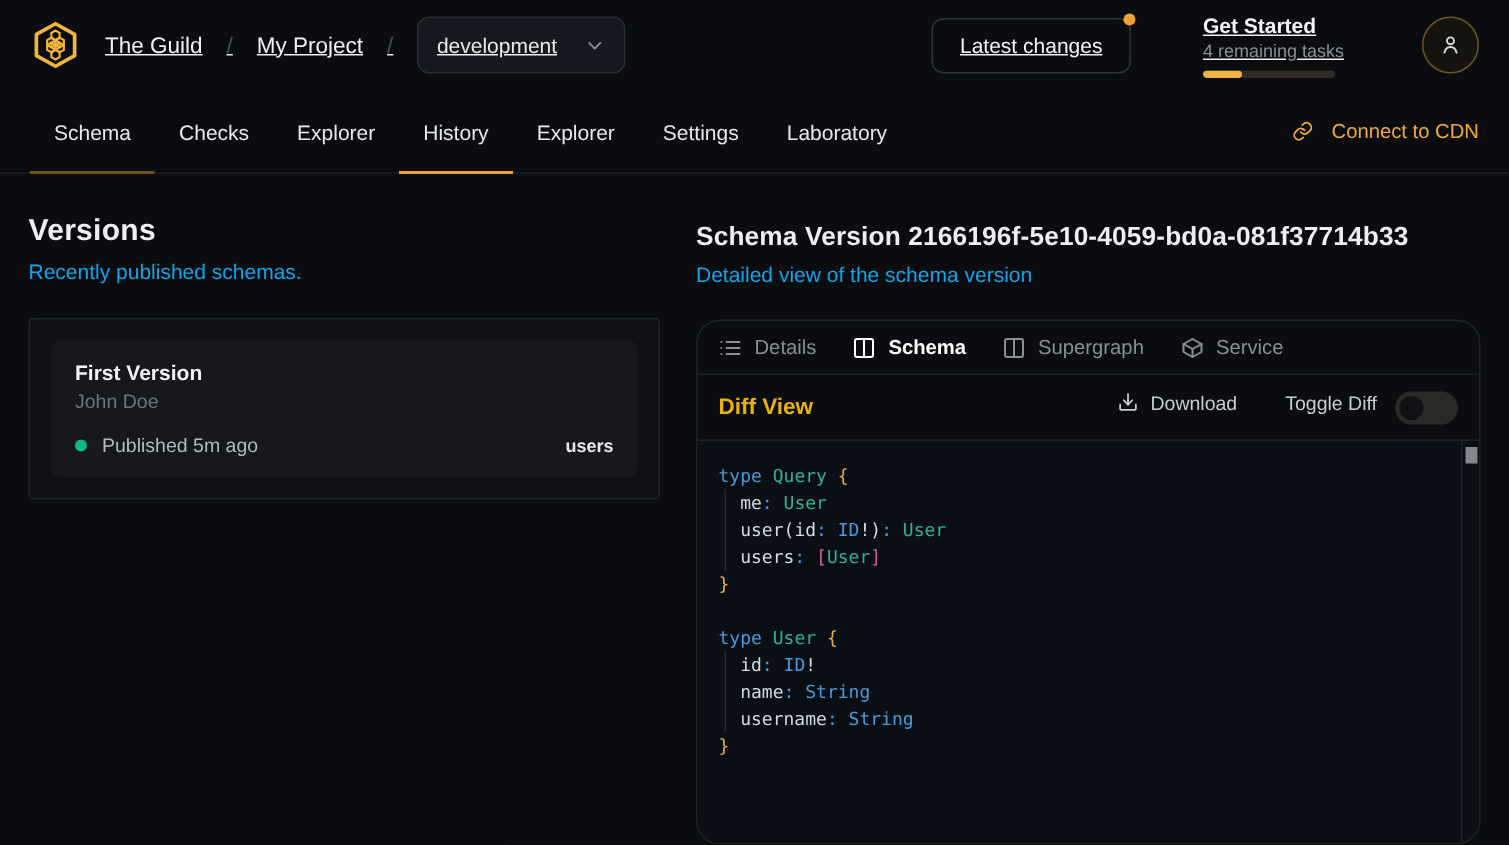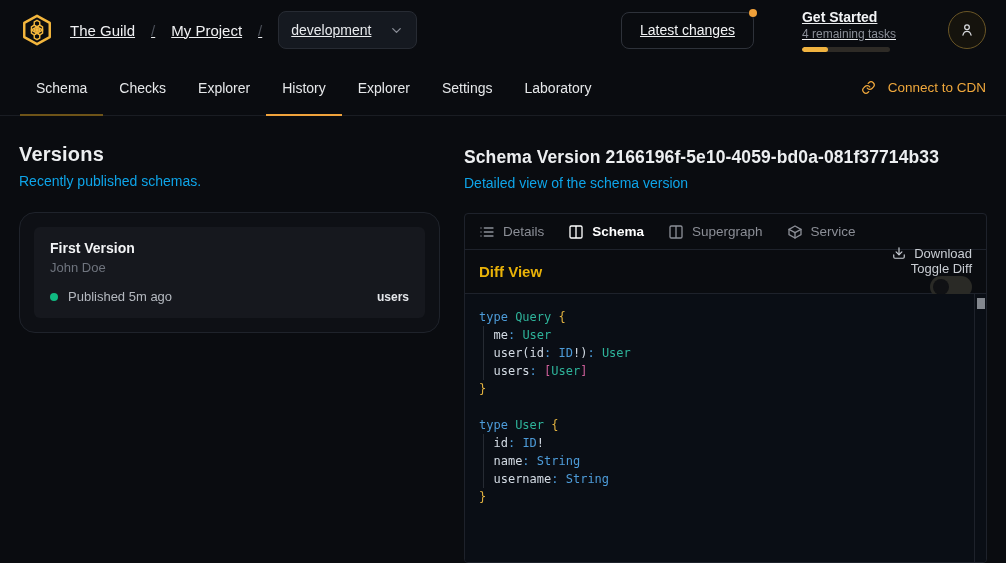--- a/index.html
+++ b/index.html
@@ -53,41 +53,41 @@
   .cdn-link .ic { display:flex; }
   
   main { display:flex; height:447px; overflow:hidden; padding:0 19px; }
   .col-left { width:445px; flex-shrink:0; padding-right:24px; }
   .col-right { flex:1; display:flex; flex-direction:column; }
   .col-left h2 { margin-top:27px; font-size:20px; font-weight:700; letter-spacing:.2px; }
   .col-right h2 { margin-top:31px; font-size:17.5px; font-weight:700; letter-spacing:.1px; }
   .subtitle { margin-top:7px; font-size:14px; color:#0ea5e9; }
   
   .versions-card { margin-top:23px; background:#0e1015; border:1px solid #1f232b;
-    border-radius:16px; padding:14px; }
+    border-radius:3px; padding:14px; }
   .version-item { background:#16181e; border-radius:6px; padding:13px 16px 14px; cursor:pointer; }
   .vi-name { font-size:14px; font-weight:600; color:#f2f3f5; }
   .vi-author { margin-top:4px; font-size:13px; color:#6f747e; }
   .vi-row { margin-top:14px; display:flex; align-items:center; }
   .vi-dot { width:8px; height:8px; border-radius:50%; margin-right:10px; }
   .vi-status { font-size:13px; color:#b4b8bf; }
   .vi-badge { margin-left:auto; font-size:12px; font-weight:700; color:#e4e6ea; }
   
   .detail-panel { margin-top:22px; flex:1; display:flex; flex-direction:column;
-    border:1px solid #1e222b; border-radius:4px; overflow:hidden; }
+    border:1px solid #1e222b; border-radius:16px; overflow:hidden; }
   .detail-tabs { height:36px; display:flex; align-items:center; gap:24px;
     padding:0 14px; border-bottom:1px solid #1e222b; }
   .detail-tab { display:flex; align-items:center; gap:8px; font-size:13.5px;
     color:#8b8e96; cursor:pointer; }
   .detail-tab .ic { display:flex; }
   .detail-tab.active { color:#ffffff; font-weight:600; }
   .diff-toolbar { height:44px; display:flex; align-items:center; padding:0 14px;
     border-bottom:1px solid #1e222b; }
   .diff-title { font-size:15px; font-weight:700; color:#eab308; }
-  .toolbar-right { margin-left:auto; display:flex; align-items:flex-end;flex-direction:column; }
+  .toolbar-right { margin-left:auto; display:flex; align-items:flex-start; }
   .dl-btn { display:flex; align-items:center; gap:8px; background:none; border:none;
     color:#c9cdd3; font-size:13px; font-family:inherit; cursor:pointer; }
   .dl-btn .ic { display:flex; color:#c9cdd3; }
   .toggle-label { margin-left:32px; font-size:13px; color:#c9cdd3; }
   .toggle { margin-left:12px; width:42px; height:22px; border-radius:11px;
     background:#2a2a26; position:relative; cursor:pointer; }
   .toggle .knob { position:absolute; top:3px; left:3px; width:16px; height:16px;
     border-radius:50%; background:#101114; }
   
   .code-wrap { position:relative; flex:1; background:#0a0e15; overflow:hidden; }

